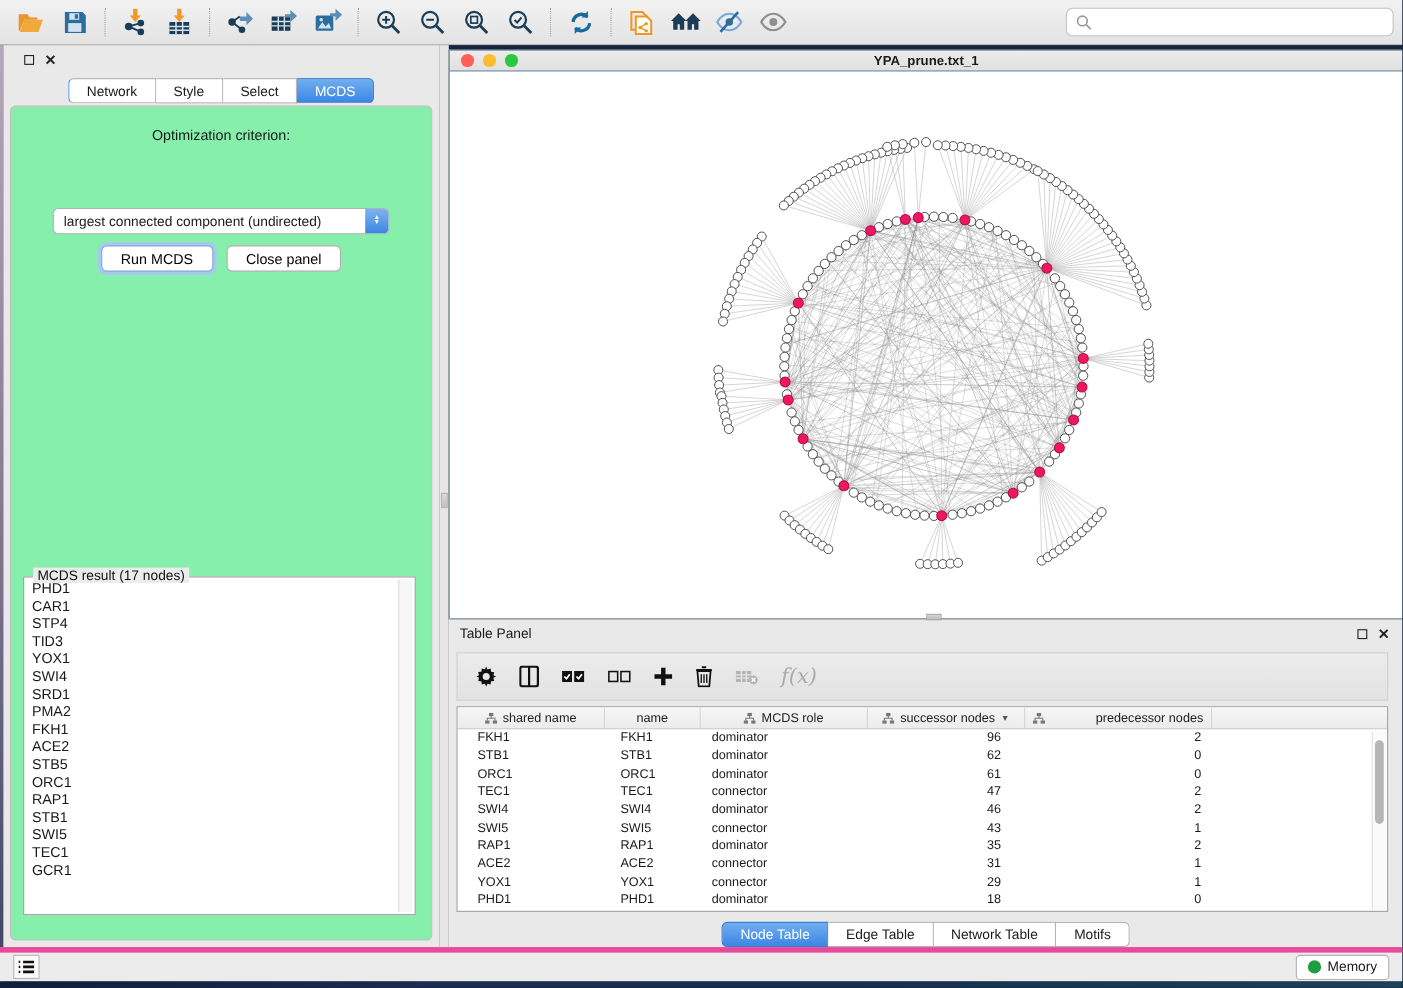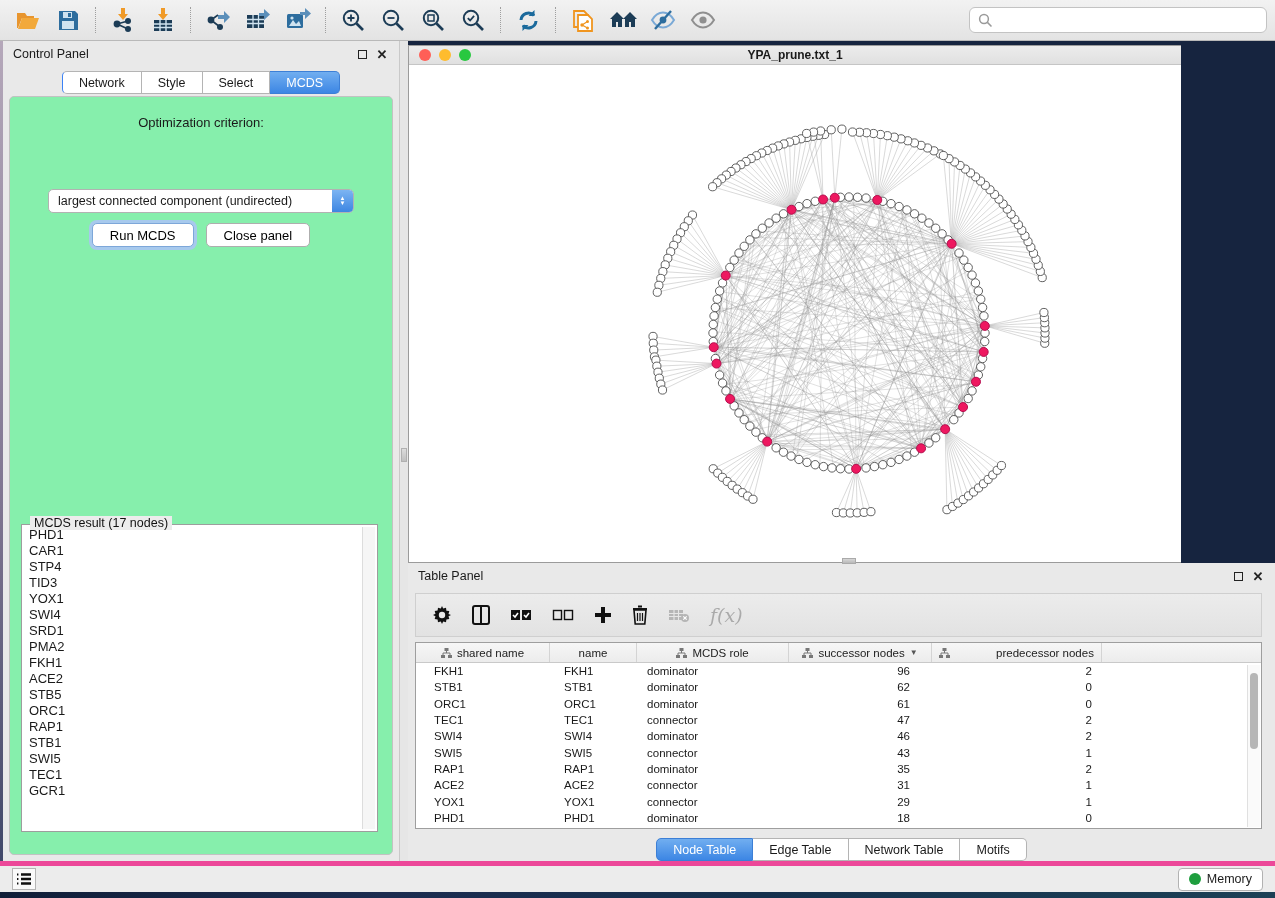--- a/index.html
+++ b/index.html
@@ -61,21 +61,21 @@
   .list-item { font-size:13px; line-height:16px; padding-left:5px; }
   .result-scroll { position:absolute; top:2px; bottom:2px; right:2px; width:13px;
     background:#f6f6f6; border-left:1px solid #ddd; }
 
   
   .v-splitter { position:absolute; left:400px; top:41px; width:8px; height:820px; background:#e6e6e6; }
   .v-grip { position:absolute; top:407px; left:1px; width:6px; height:14px;
     background:linear-gradient(#dcdcdc,#bfbfbf); border:1px solid #b0b0b0; }
 
   
-  .network-window { position:absolute; left:408px; top:45px; width:773px; height:518px;
+  .network-window { position:absolute; left:408px; top:45px; width:867px; height:518px;
     background:#0c4a6e; border:1px solid #9b9b9b; border-right:none;text-decoration:underline; }
   .nw-titlebar { height:19px; background:linear-gradient(#ececec,#e0e0e0); border-bottom:1px solid #c5c5c5;
     display:flex; align-items:center; position:relative; }
   .traffic { display:flex; gap:8px; margin-left:10px; }
   .light { width:12px; height:12px; border-radius:50%; }
   .nw-title { position:absolute; left:0; right:0; text-align:center; font-size:12px; font-weight:bold; }
   .nw-canvas { position:absolute; left:0; top:19px; right:0; bottom:0; background:#fff; }
 
   
   .table-panel { position:absolute; left:408px; top:563px; width:867px; height:298px; background:#e9e9e9; }
@@ -250,21 +250,20 @@
       </svg>
     <input placeholder="" style="">
   </div>
 </div>
 
 <div class="left-strip"></div>
 <div class="bottom-strip"></div>
 
 <div class="control-panel">
   <div class="panel-header">
-    <span class="ph-title">Control Panel</span>
     <span class="mini-btn">
         <span class="float-glyph"></span>
       </span>
     <span class="mini-btn close-glyph">✕</span>
   </div>
   <div class="seg-tabs">
       <div class="seg-tab">Network</div>
       <div class="seg-tab">Style</div>
       <div class="seg-tab">Select</div>
       <div class="seg-tab active">MCDS</div>

